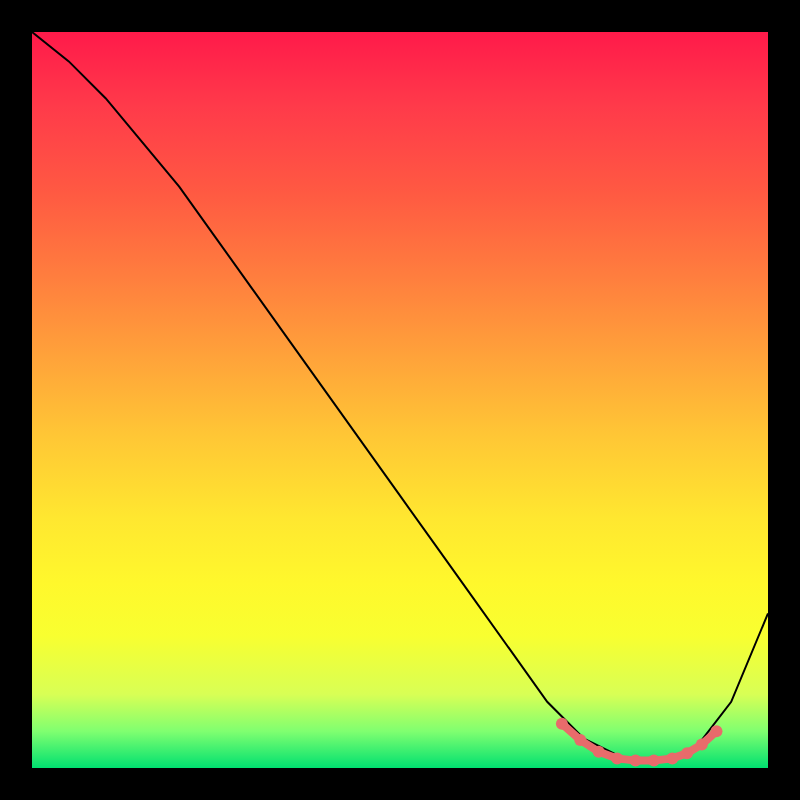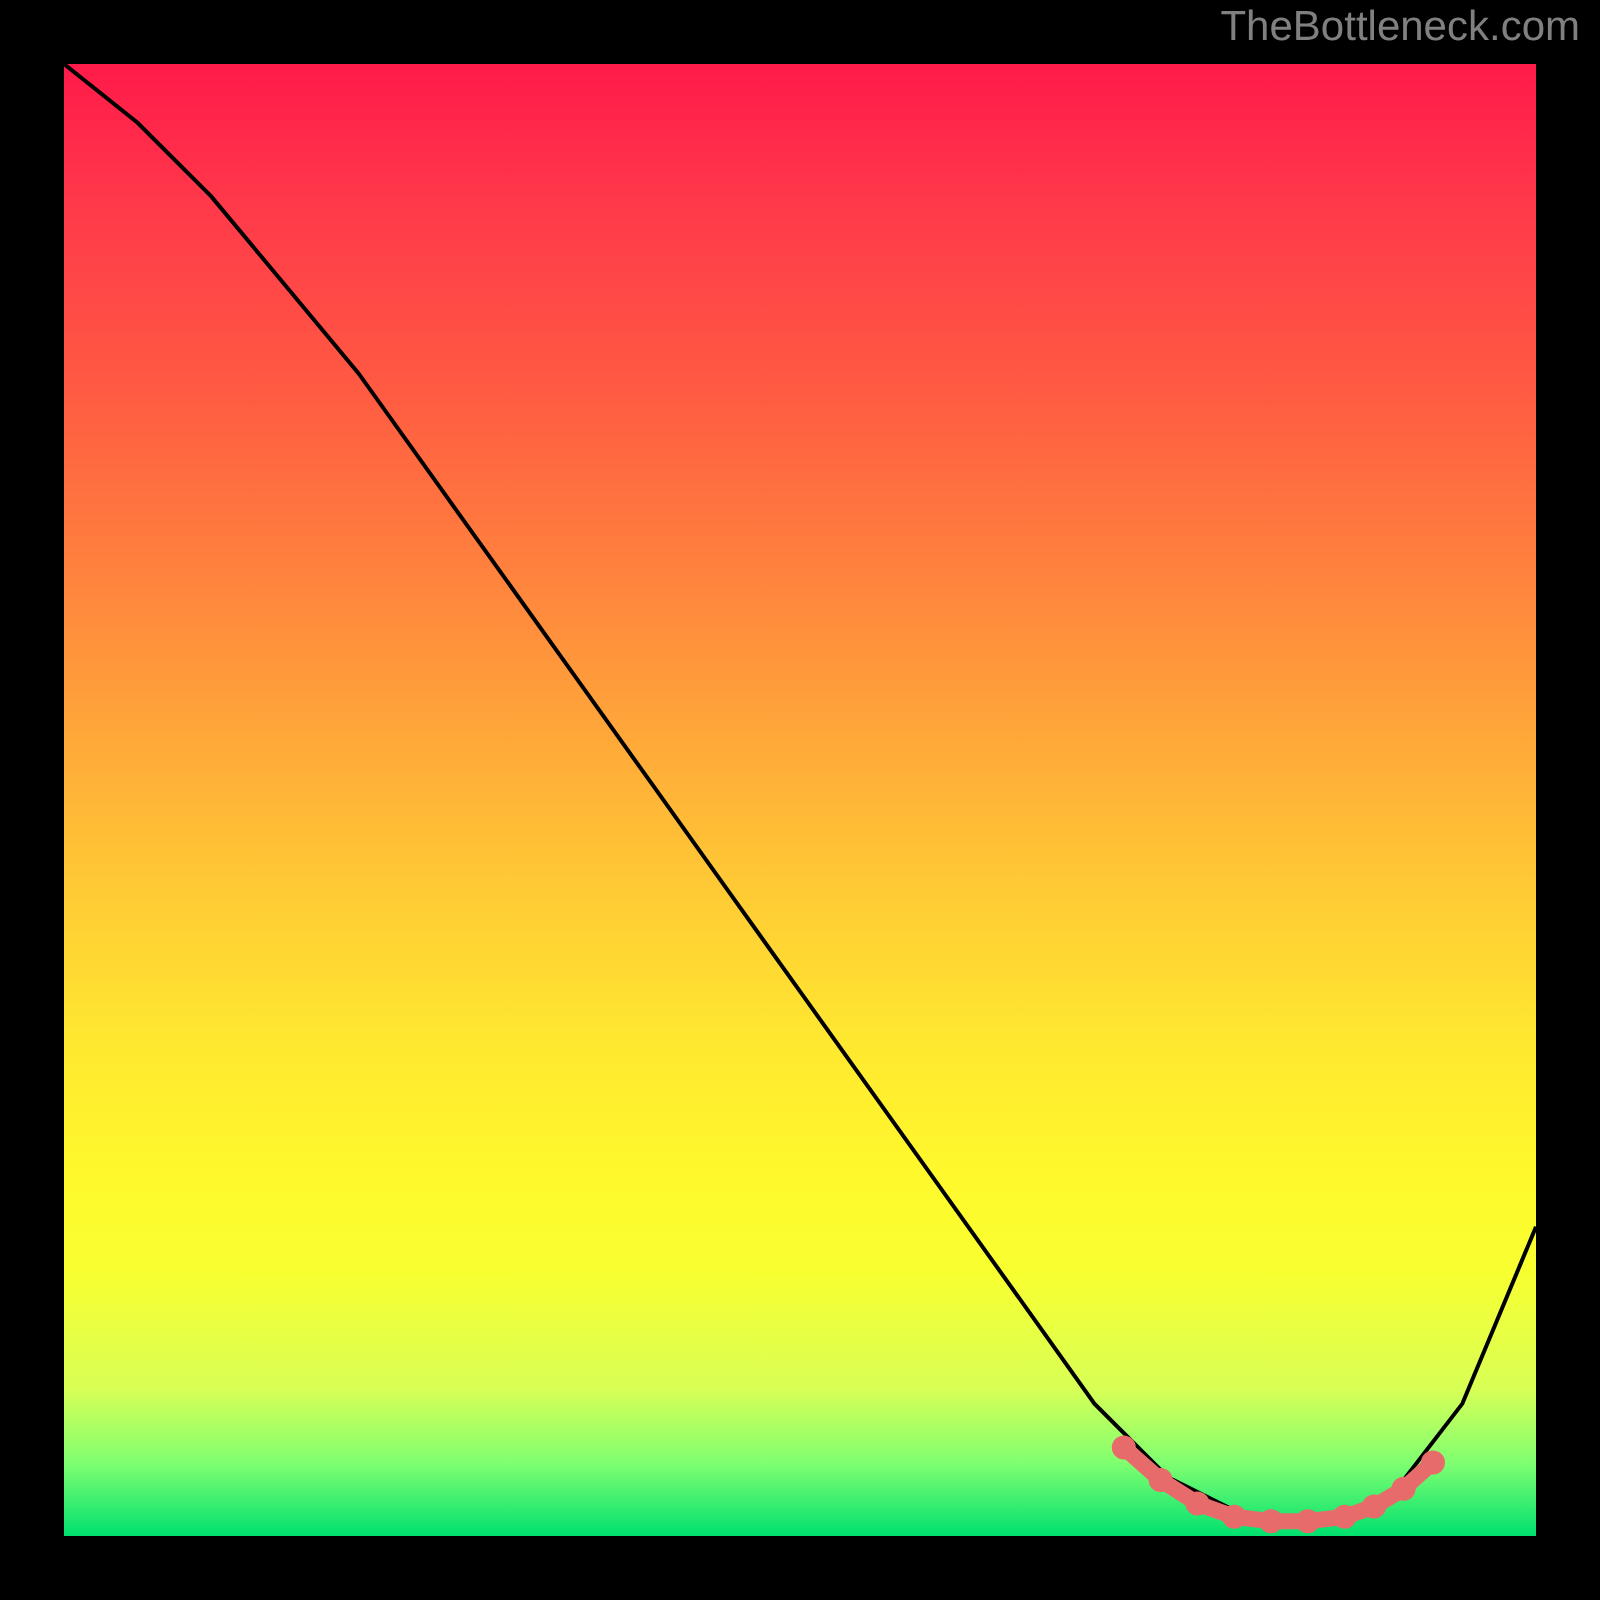--- a/index.html
+++ b/index.html
@@ -57,21 +57,20 @@
     position: absolute;
     inset: 0;
     width: 100%;
     height: 100%;
   }
 </style>
 </head>
 <body>
 
 <div class="wrapper">
-  <div class="attribution">TheBottleneck.com</div>
 
   <div class="plot-area">
     <div class="gradient-bg"></div>
     <svg class="curve" viewBox="0 0 736 736" preserveAspectRatio="none">
       <path id="curve-path" fill="none" stroke="#000000" stroke-width="2" d="M0.0 0.0 L36.8 29.4 L73.6 66.2 L110.4 110.4 L147.2 154.6 L184.0 206.1 L220.8 257.6 L257.6 309.1 L294.4 360.6 L331.2 412.2 L368.0 463.7 L404.8 515.2 L441.6 566.7 L478.4 618.2 L515.2 669.8 L552.0 706.6 L588.8 725.0 L625.6 728.6 L662.4 717.6 L699.2 669.8 L736.0 581.4"></path>
       <g id="marker-group">
           <circle cx="529.9" cy="691.8" r="6" fill="#e86b6b"></circle>
           <circle cx="548.3" cy="708.0" r="6" fill="#e86b6b"></circle>
           <circle cx="566.7" cy="719.8" r="6" fill="#e86b6b"></circle>
           <circle cx="585.1" cy="726.4" r="6" fill="#e86b6b"></circle>

